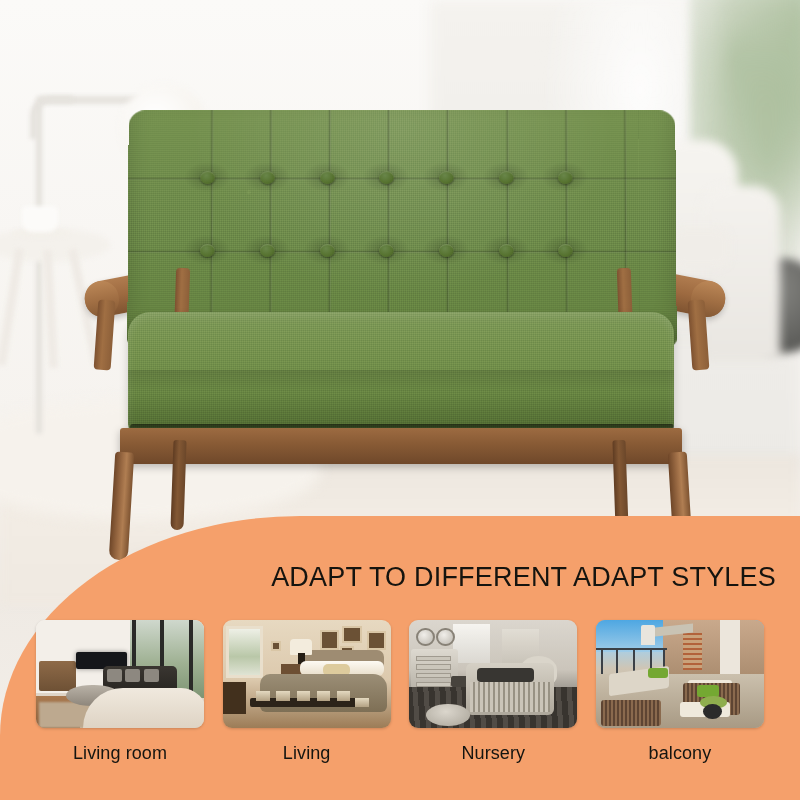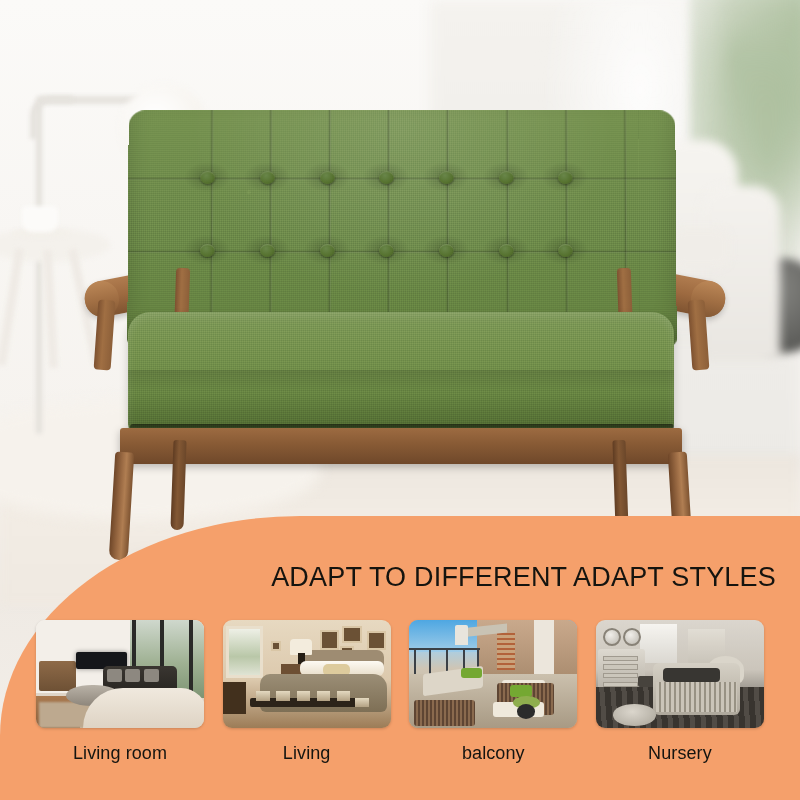--- a/index.html
+++ b/index.html
@@ -673,20 +673,44 @@
             <div class="book b4"></div>
               <div class="book b5"></div>
               <div class="book b6"></div>
           </div>
         </div>
         <div class="thumb-label">Living</div>
       </div>
 
       <div class="thumb-cell">
         <div class="thumb">
+          <div class="tv-nursery">
+            <div class="winn"></div>
+            <div class="mirror m1"></div>
+              <div class="mirror m2"></div>
+            <div class="shelf"></div>
+            <div class="dresser"></div>
+            <div class="drawer d1"></div>
+              <div class="drawer d2"></div>
+            <div class="drawer d3"></div>
+              <div class="drawer d4"></div>
+            <div class="darkfloor"></div>
+            <div class="bench2"></div>
+            <div class="cribhead"></div>
+            <div class="crib"></div>
+            <div class="bedding"></div>
+            <div class="cribrail"></div>
+            <div class="ottoman"></div>
+          </div>
+        </div>
+        <div class="thumb-label">Nursery</div>
+      </div>
+
+      <div class="thumb-cell">
+        <div class="thumb">
           <div class="tv-balcony">
             <div class="sky"></div>
             <div class="wallr"></div>
             <div class="colwhite"></div>
             <div class="trellis"></div>
             <div class="awning"></div>
             <div class="chimney"></div>
             <div class="rail"></div>
             <div class="railpost rp1"></div>
               <div class="railpost rp2"></div>
@@ -701,40 +725,16 @@
             <div class="greenp g2"></div>
             <div class="cush c2"></div>
             <div class="plantgreen"></div>
             <div class="plantpot"></div>
             <div class="wicker w1"></div>
           </div>
         </div>
         <div class="thumb-label">balcony</div>
       </div>
 
-      <div class="thumb-cell">
-        <div class="thumb">
-          <div class="tv-nursery">
-            <div class="winn"></div>
-            <div class="mirror m1"></div>
-              <div class="mirror m2"></div>
-            <div class="shelf"></div>
-            <div class="dresser"></div>
-            <div class="drawer d1"></div>
-              <div class="drawer d2"></div>
-            <div class="drawer d3"></div>
-              <div class="drawer d4"></div>
-            <div class="darkfloor"></div>
-            <div class="bench2"></div>
-            <div class="cribhead"></div>
-            <div class="crib"></div>
-            <div class="bedding"></div>
-            <div class="cribrail"></div>
-            <div class="ottoman"></div>
-          </div>
-        </div>
-        <div class="thumb-label">Nursery</div>
-      </div>
-
     </div>
   </div>
 
 </div>
 
 </body></html>

